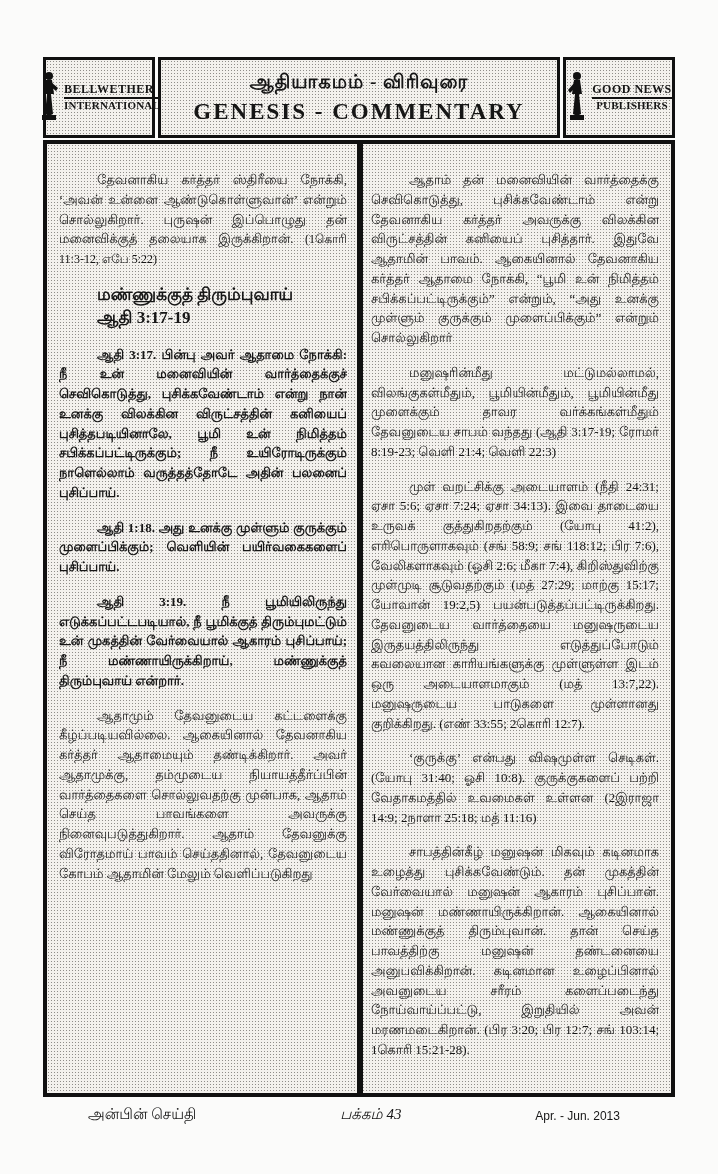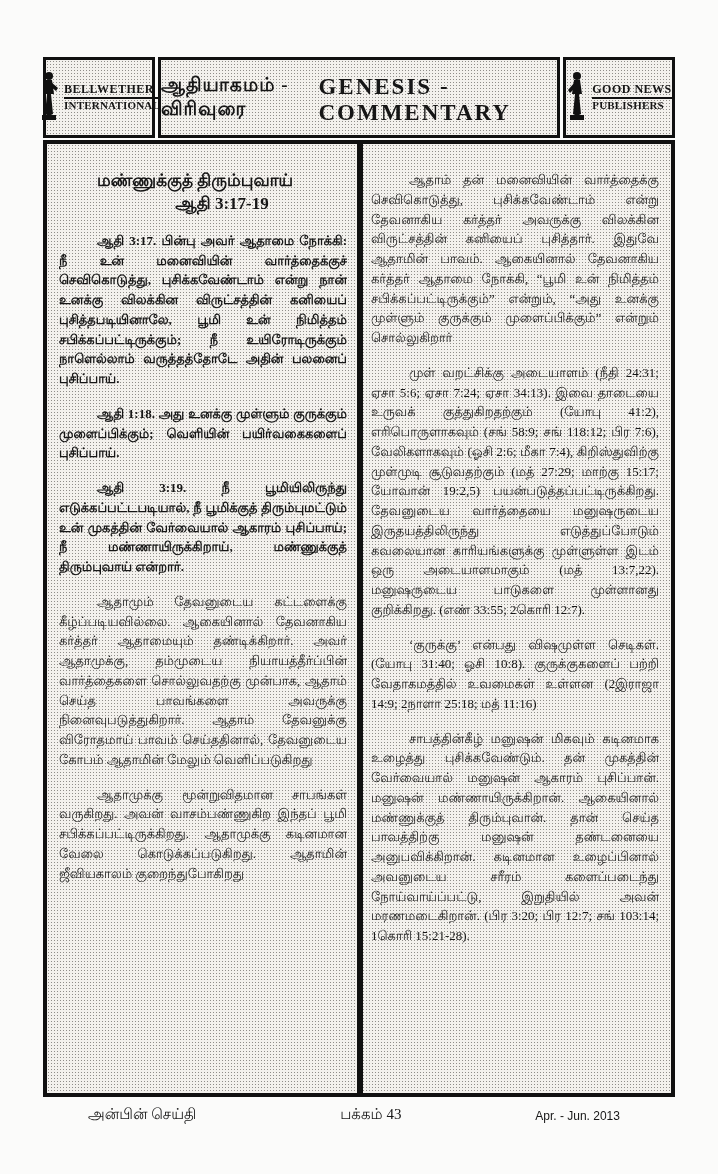--- a/index.html
+++ b/index.html
@@ -15,42 +15,42 @@
     background-size:3px 3px;
   }
   .box{position:absolute;box-sizing:border-box;border:3px solid #101010;}
   
   .logo-box{display:flex;align-items:center;justify-content:center;gap:4px;}
   .logo-fig{flex:0 0 auto;}
   .logo-text{display:flex;flex-direction:column;line-height:1.05;}
   .logo-text .l1{font-weight:bold;font-size:12px;letter-spacing:0.5px;
      border-bottom:2px solid #101010;padding-bottom:1px;}
   .logo-text .l2{font-weight:bold;font-size:11px;letter-spacing:0.2px;padding-top:1px;}
-  .title-box{display:flex;flex-direction:row;align-items:center;justify-content:center;}
+  .title-box{display:flex;flex-direction:column;align-items:center;justify-content:center;}
   .title-tamil{font-weight:bold;font-size:19px;letter-spacing:1px;}
   .title-eng{font-weight:bold;font-size:23px;letter-spacing:2px;margin-top:4px;}
   
   .body-box{border-width:4px;}
   .divider{position:absolute;left:310px;top:0;bottom:0;width:6px;background:#101010;}
   .col{position:absolute;top:26px;bottom:10px;overflow:hidden;
        font-size:13px;line-height:1.52;text-align:justify;}
   .col-left{left:12px;width:288px;}
   .col-right{left:324px;width:288px;}
   .col p{margin:0 0 15px 0;text-indent:38px;}
   .verse{font-weight:bold;text-indent:0;}
   .section-heading{font-weight:bold;font-size:17px;line-height:1.35;
      text-indent:0;text-align:left;margin:10px 0 22px 0;}
-  .section-heading .h2{display:block;text-align:center;}
+  .section-heading .h2{display:block;}
   .ref{font-size:12px;}
   
   .footer{position:absolute;left:43px;top:1106px;width:632px;
      display:flex;justify-content:space-between;align-items:center;
      font-size:15px;gap:35px;}
   .footer .f-left{padding-left:45px;}
-  .footer .f-center{padding-left:10px;}
+  .footer .f-center{padding-left:10px;font-style:italic;}
   .footer .f-right{padding-right:55px;font-family:"Liberation Sans","DejaVu Sans",sans-serif;font-size:12px;}
 </style>
 </head>
 <body>
 
 <div class="box dotted logo-box" style="left:43px;top:57px;width:112px;height:81px;">
   <span class="logo-fig">
     <svg width="22" height="52" viewBox="0 0 22 52">
       <circle cx="11" cy="6" r="4" fill="#101010"></circle>
       <path d="M8 10 L14 10 L16 24 L13 24 L15 44 L11 46 L7 44 L9 24 L6 24 Z" fill="#101010"></path>
@@ -62,52 +62,54 @@
     <span class="l1">BELLWETHER</span>
     <span class="l2">INTERNATIONAL</span>
   </span>
 </div>
 
 <div class="box dotted title-box" style="left:158px;top:57px;width:402px;height:81px;">
   <div class="title-tamil">ஆதியாகமம் - விரிவுரை</div>
   <div class="title-eng">GENESIS - COMMENTARY</div>
 </div>
 
-<div class="box dotted logo-box" style="left:563px;top:57px;width:112px;height:81px;">
+<div class="box dotted logo-box" style="left:563px;top:57px;width:112px;height:81px;text-align:center;">
   <span class="logo-fig">
     <svg width="22" height="52" viewBox="0 0 22 52">
       <circle cx="11" cy="6" r="4" fill="#101010"></circle>
       <path d="M8 10 L14 10 L16 24 L13 24 L15 44 L11 46 L7 44 L9 24 L6 24 Z" fill="#101010"></path>
       <rect x="4" y="45" width="14" height="5" fill="#101010"></rect>
       <path d="M9 12 L2 20 L4 23 L10 17 Z" fill="#101010"></path>
     </svg>
   </span>
   <span class="logo-text">
     <span class="l1">GOOD NEWS</span>
     <span class="l2">PUBLISHERS</span>
   </span>
 </div>
 
 <div class="box body-box dotted" style="left:43px;top:140px;width:632px;height:957px;">
   <div class="divider"></div>
 
   <div class="col col-left">
+    <p><span>தேவனாகிய கர்த்தர் ஸ்திரீயை நோக்கி, ‘அவன் உன்னை ஆண்டுகொள்ளுவான்’ என்றும் சொல்லுகிறார். புருஷன் இப்பொழுது தன் மனைவிக்குத் தலையாக இருக்கிறான்.</span>
+      <span class="ref">(1கொரி 11:3-12, எபே 5:22)</span></p>
     <p class="section-heading">
       <span>மண்ணுக்குத் திரும்புவாய்</span>
       <span class="h2">ஆதி 3:17-19</span>
     </p>
     <p class="verse">ஆதி 3:17. பின்பு அவர் ஆதாமை நோக்கி: நீ உன் மனைவியின் வார்த்தைக்குச் செவிகொடுத்து, புசிக்கவேண்டாம் என்று நான் உனக்கு விலக்கின விருட்சத்தின் கனியைப் புசித்தபடியினாலே, பூமி உன் நிமித்தம் சபிக்கப்பட்டிருக்கும்; நீ உயிரோடிருக்கும் நாளெல்லாம் வருத்தத்தோடே அதின் பலனைப் புசிப்பாய்.</p>
     <p class="verse">ஆதி 1:18. அது உனக்கு முள்ளும் குருக்கும் முளைப்பிக்கும்; வெளியின் பயிர்வகைகளைப் புசிப்பாய்.</p>
     <p class="verse">ஆதி 3:19. நீ பூமியிலிருந்து எடுக்கப்பட்டபடியால், நீ பூமிக்குத் திரும்புமட்டும் உன் முகத்தின் வேர்வையால் ஆகாரம் புசிப்பாய்; நீ மண்ணாயிருக்கிறாய், மண்ணுக்குத் திரும்புவாய் என்றார்.</p>
     <p>ஆதாமும் தேவனுடைய கட்டளைக்கு கீழ்ப்படியவில்லை. ஆகையினால் தேவனாகிய கர்த்தர் ஆதாமையும் தண்டிக்கிறார். அவர் ஆதாமுக்கு, தம்முடைய நியாயத்தீர்ப்பின் வார்த்தைகளை சொல்லுவதற்கு முன்பாக, ஆதாம் செய்த பாவங்களை அவருக்கு நினைவுபடுத்துகிறார். ஆதாம் தேவனுக்கு விரோதமாய் பாவம் செய்ததினால், தேவனுடைய கோபம் ஆதாமின் மேலும் வெளிப்படுகிறது</p>
-    <p>ஆதாமுக்கு மூன்றுவிதமான சாபங்கள் வருகிறது. அவன் வாசம்பண்ணுகிற இந்தப் பூமி சபிக்கப்பட்டிருக்கிறது. ஆதாமுக்கு கடினமான வேலை கொடுக்கப்படுகிறது. ஆதாமின் ஜீவியகாலம் குறைந்துபோகிறது</p>
   </div>
 
   <div class="col col-right">
     <p>ஆதாம் தன் மனைவியின் வார்த்தைக்கு செவிகொடுத்து, புசிக்கவேண்டாம் என்று தேவனாகிய கர்த்தர் அவருக்கு விலக்கின விருட்சத்தின் கனியைப் புசித்தார். இதுவே ஆதாமின் பாவம். ஆகையினால் தேவனாகிய கர்த்தர் ஆதாமை நோக்கி, “பூமி உன் நிமித்தம் சபிக்கப்பட்டிருக்கும்” என்றும், “அது உனக்கு முள்ளும் குருக்கும் முளைப்பிக்கும்” என்றும் சொல்லுகிறார்</p>
+    <p>மனுஷரின்மீது மட்டுமல்லாமல், விலங்குகள்மீதும், பூமியின்மீதும், பூமியின்மீது முளைக்கும் தாவர வர்க்கங்கள்மீதும் தேவனுடைய சாபம் வந்தது (ஆதி 3:17-19; ரோமர் 8:19-23; வெளி 21:4; வெளி 22:3)</p>
     <p>முள் வறட்சிக்கு அடையாளம் (நீதி 24:31; ஏசா 5:6; ஏசா 7:24; ஏசா 34:13). இவை தாடையை உருவக் குத்துகிறதற்கும் (யோபு 41:2), எரிபொருளாகவும் (சங் 58:9; சங் 118:12; பிர 7:6), வேலிகளாகவும் (ஓசி 2:6; மீகா 7:4), கிறிஸ்துவிற்கு முள்முடி சூடுவதற்கும் (மத் 27:29; மாற்கு 15:17; யோவான் 19:2,5) பயன்படுத்தப்பட்டிருக்கிறது. தேவனுடைய வார்த்தையை மனுஷருடைய இருதயத்திலிருந்து எடுத்துப்போடும் கவலையான காரியங்களுக்கு முள்ளுள்ள இடம் ஒரு அடையாளமாகும் (மத் 13:7,22). மனுஷருடைய பாடுகளை முள்ளானது குறிக்கிறது. (எண் 33:55; 2கொரி 12:7).</p>
     <p>‘குருக்கு’ என்பது விஷமுள்ள செடிகள். (யோபு 31:40; ஓசி 10:8). குருக்குகளைப் பற்றி வேதாகமத்தில் உவமைகள் உள்ளன (2இராஜா 14:9; 2நாளா 25:18; மத் 11:16)</p>
     <p>சாபத்தின்கீழ் மனுஷன் மிகவும் கடினமாக உழைத்து புசிக்கவேண்டும். தன் முகத்தின் வேர்வையால் மனுஷன் ஆகாரம் புசிப்பான். மனுஷன் மண்ணாயிருக்கிறான். ஆகையினால் மண்ணுக்குத் திரும்புவான். தான் செய்த பாவத்திற்கு மனுஷன் தண்டனையை அனுபவிக்கிறான். கடினமான உழைப்பினால் அவனுடைய சரீரம் களைப்படைந்து நோய்வாய்ப்பட்டு, இறுதியில் அவன் மரணமடைகிறான். (பிர 3:20; பிர 12:7; சங் 103:14; 1கொரி 15:21-28).</p>
   </div>
 </div>
 
 <div class="footer">
   <span class="f-left">அன்பின் செய்தி</span>
   <span class="f-center">பக்கம்  43</span>
   <span class="f-right">Apr. - Jun. 2013</span>

